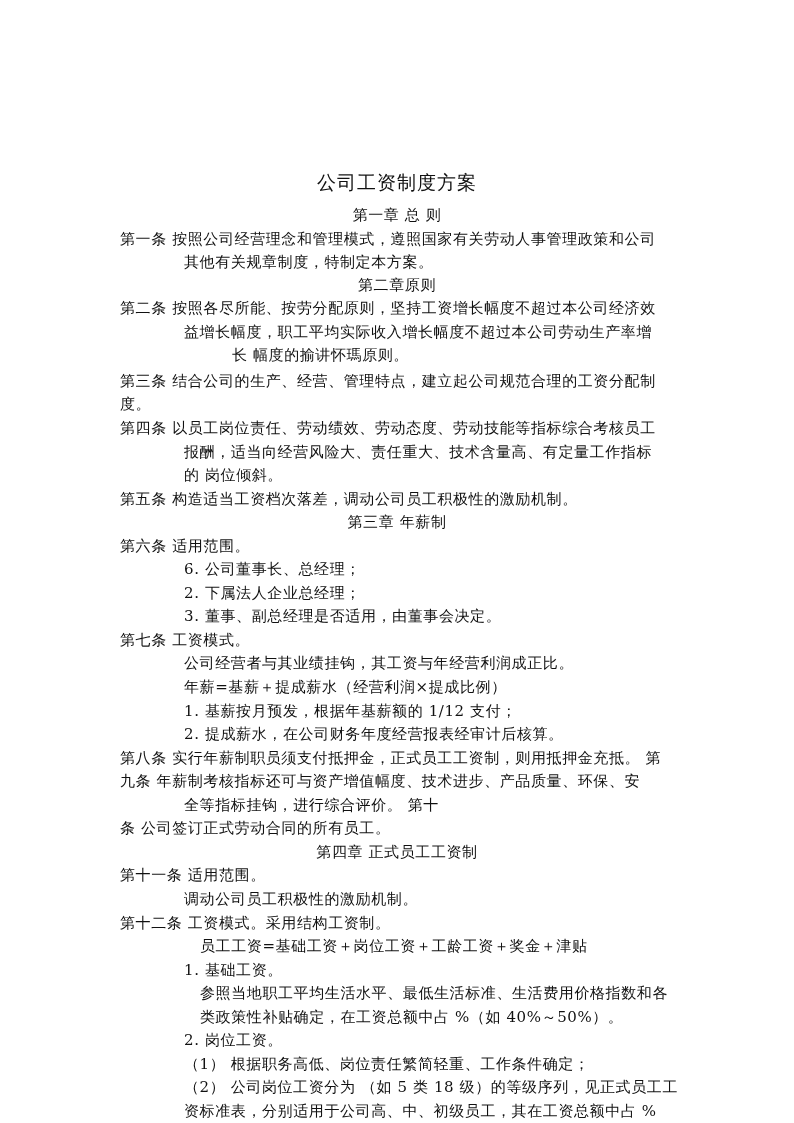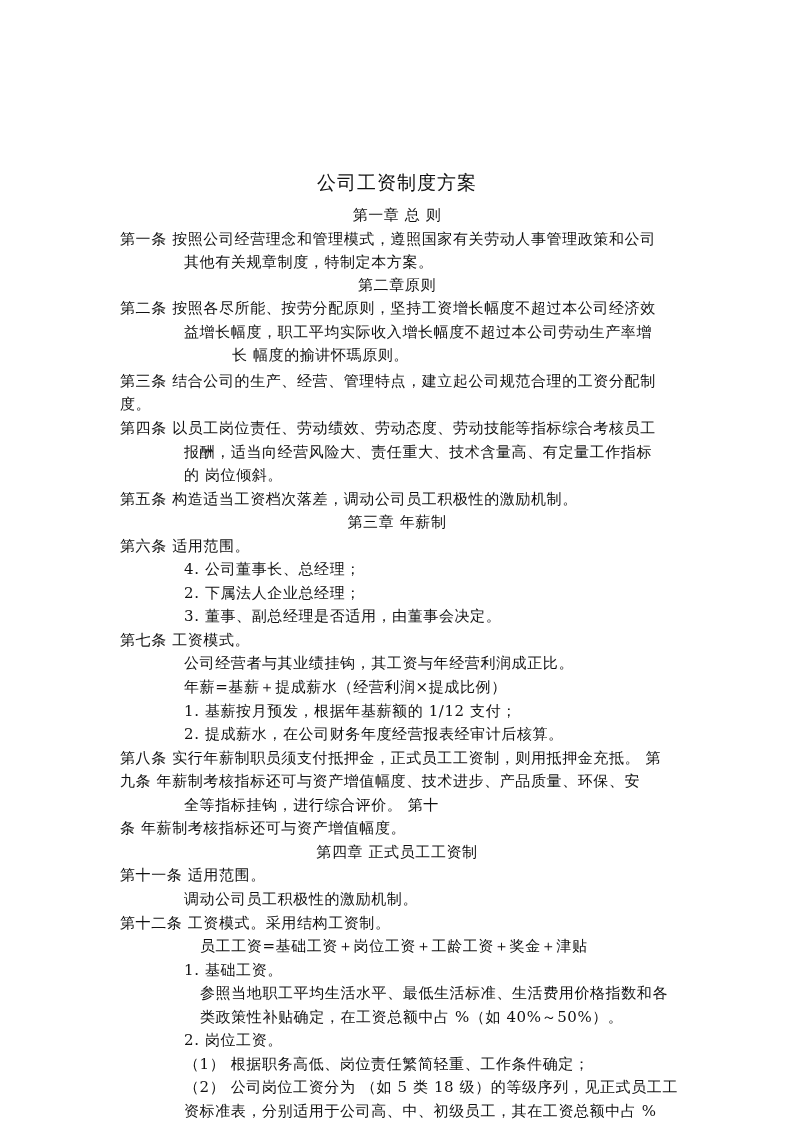--- a/index.html
+++ b/index.html
@@ -24,32 +24,32 @@
       <div class="ln" style="top: 322px; left: 184px;">益增长幅度，职工平均实际收入增长幅度不超过本公司劳动生产率增</div>
       <div class="ln" style="top: 345px; left: 184px; margin-left: 48px;">长  幅度的揄讲怀瑪原则。</div>
       <div class="ln" style="top: 371px; left: 120px;">第三条  结合公司的生产、经营、管理特点，建立起公司规范合理的工资分配制</div>
       <div class="ln" style="top: 394px; left: 120px;">度。</div>
       <div class="ln" style="top: 418px; left: 120px;">第四条  以员工岗位责任、劳动绩效、劳动态度、劳动技能等指标综合考核员工</div>
       <div class="ln" style="top: 442px; left: 184px;">报酬，适当向经营风险大、责任重大、技术含量高、有定量工作指标</div>
       <div class="ln" style="top: 465px; left: 184px;">的  岗位倾斜。</div>
       <div class="ln" style="top: 489px; left: 120px;">第五条  构造适当工资档次落差，调动公司员工积极性的激励机制。</div>
       <div class="ln center" style="top: 512px;">第三章  年薪制</div>
       <div class="ln" style="top: 536px; left: 120px;">第六条  适用范围。</div>
-      <div class="ln" style="top: 559px; left: 184px;">4.  公司董事长、总经理；</div>
+      <div class="ln" style="top: 559px; left: 184px;">6.  公司董事长、总经理；</div>
       <div class="ln" style="top: 583px; left: 184px;">2.  下属法人企业总经理；</div>
       <div class="ln" style="top: 606px; left: 184px;">3.  董事、副总经理是否适用，由董事会决定。</div>
       <div class="ln" style="top: 630px; left: 120px;">第七条  工资模式。</div>
       <div class="ln" style="top: 653px; left: 184px;">公司经营者与其业绩挂钩，其工资与年经营利润成正比。</div>
       <div class="ln" style="top: 677px; left: 184px;">年薪=基薪＋提成薪水（经营利润×提成比例）</div>
       <div class="ln" style="top: 701px; left: 184px;">1.  基薪按月预发，根据年基薪额的 1/12 支付；</div>
       <div class="ln" style="top: 724px; left: 184px;">2.  提成薪水，在公司财务年度经营报表经审计后核算。</div>
       <div class="ln" style="top: 748px; left: 120px;">第八条  实行年薪制职员须支付抵押金，正式员工工资制，则用抵押金充抵。  第</div>
       <div class="ln" style="top: 771px; left: 120px;">九条  年薪制考核指标还可与资产增值幅度、技术进步、产品质量、环保、安</div>
       <div class="ln" style="top: 795px; left: 184px;">全等指标挂钩，进行综合评价。   第十</div>
-      <div class="ln" style="top: 818px; left: 120px;">条  年薪制考核指标还可与资产增值幅度。</div>
+      <div class="ln" style="top: 818px; left: 120px;">条  公司签订正式劳动合同的所有员工。</div>
       <div class="ln center" style="top: 842px;">第四章  正式员工工资制</div>
       <div class="ln" style="top: 865px; left: 120px;">第十一条  适用范围。</div>
       <div class="ln" style="top: 889px; left: 184px;">调动公司员工积极性的激励机制。</div>
       <div class="ln" style="top: 913px; left: 120px;">第十二条  工资模式。采用结构工资制。</div>
       <div class="ln" style="top: 936px; left: 200px;">员工工资=基础工资＋岗位工资＋工龄工资＋奖金＋津贴</div>
       <div class="ln" style="top: 960px; left: 184px;">1.  基础工资。</div>
       <div class="ln" style="top: 983px; left: 200px;">参照当地职工平均生活水平、最低生活标准、生活费用价格指数和各</div>
       <div class="ln" style="top: 1007px; left: 200px;">类政策性补贴确定，在工资总额中占  %（如 40%～50%）。</div>
       <div class="ln" style="top: 1030px; left: 184px;">2.  岗位工资。</div>
       <div class="ln" style="top: 1054px; left: 184px;">（1）   根据职务高低、岗位责任繁简轻重、工作条件确定；</div>

